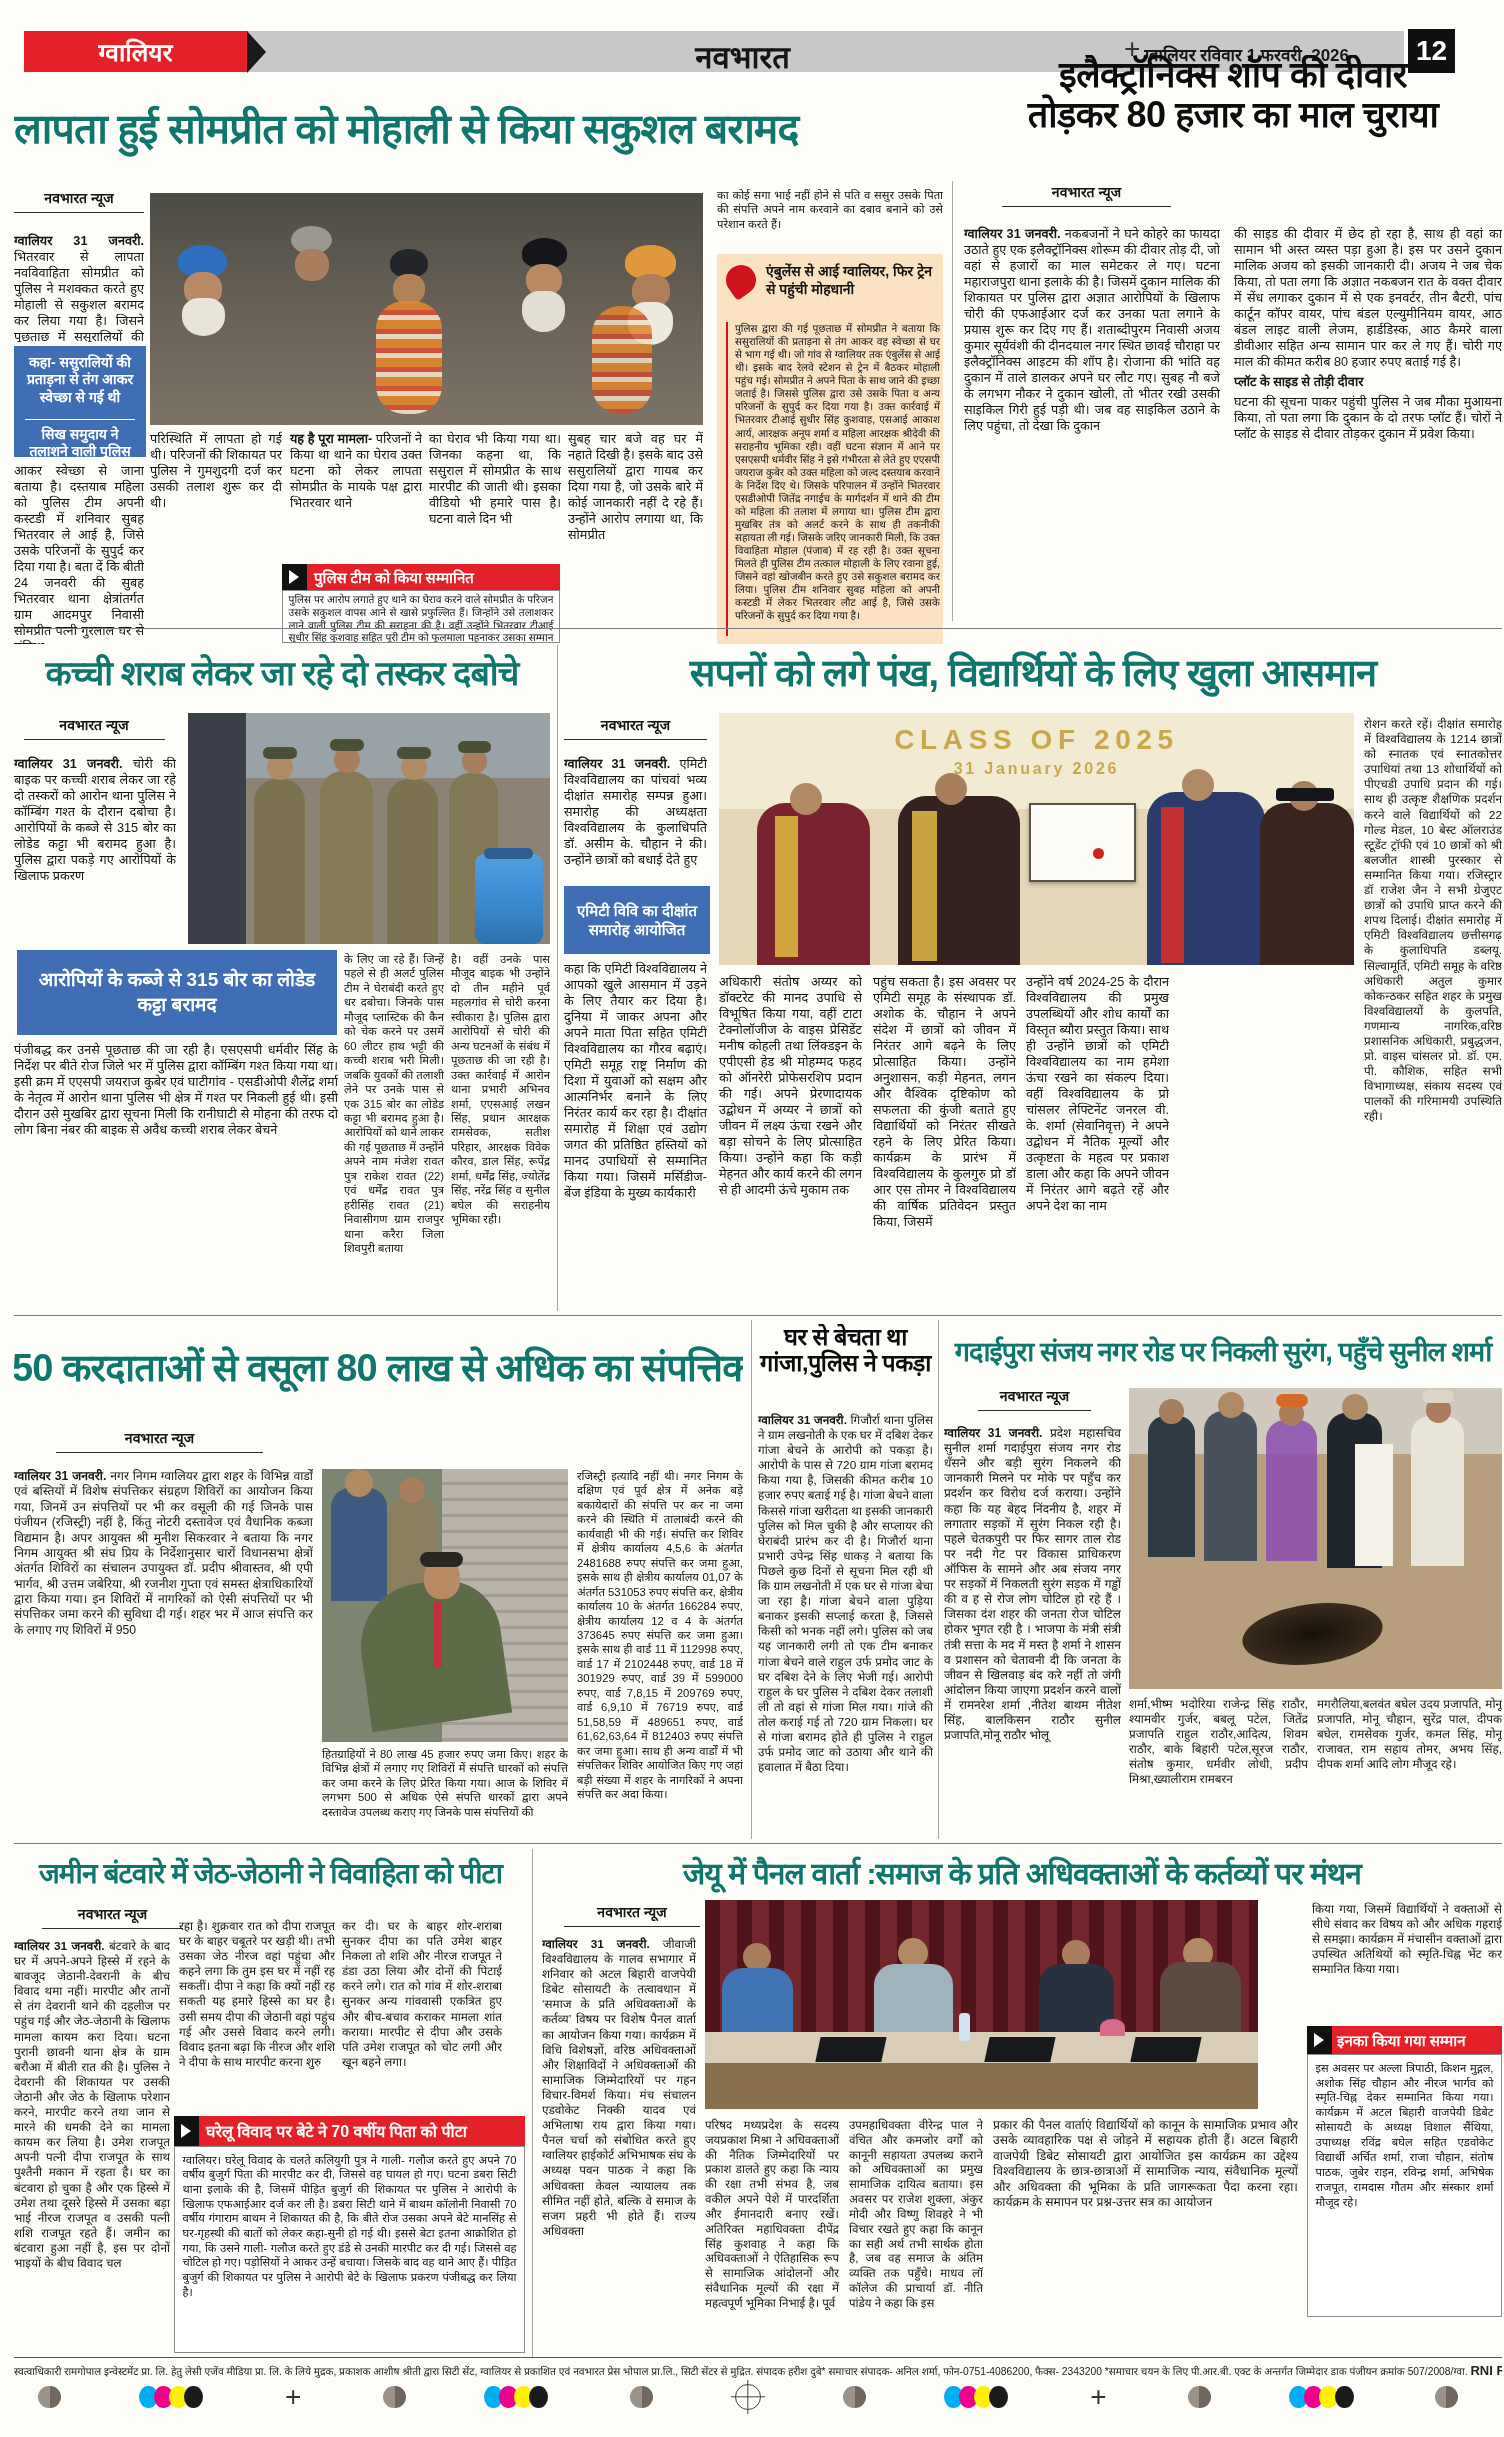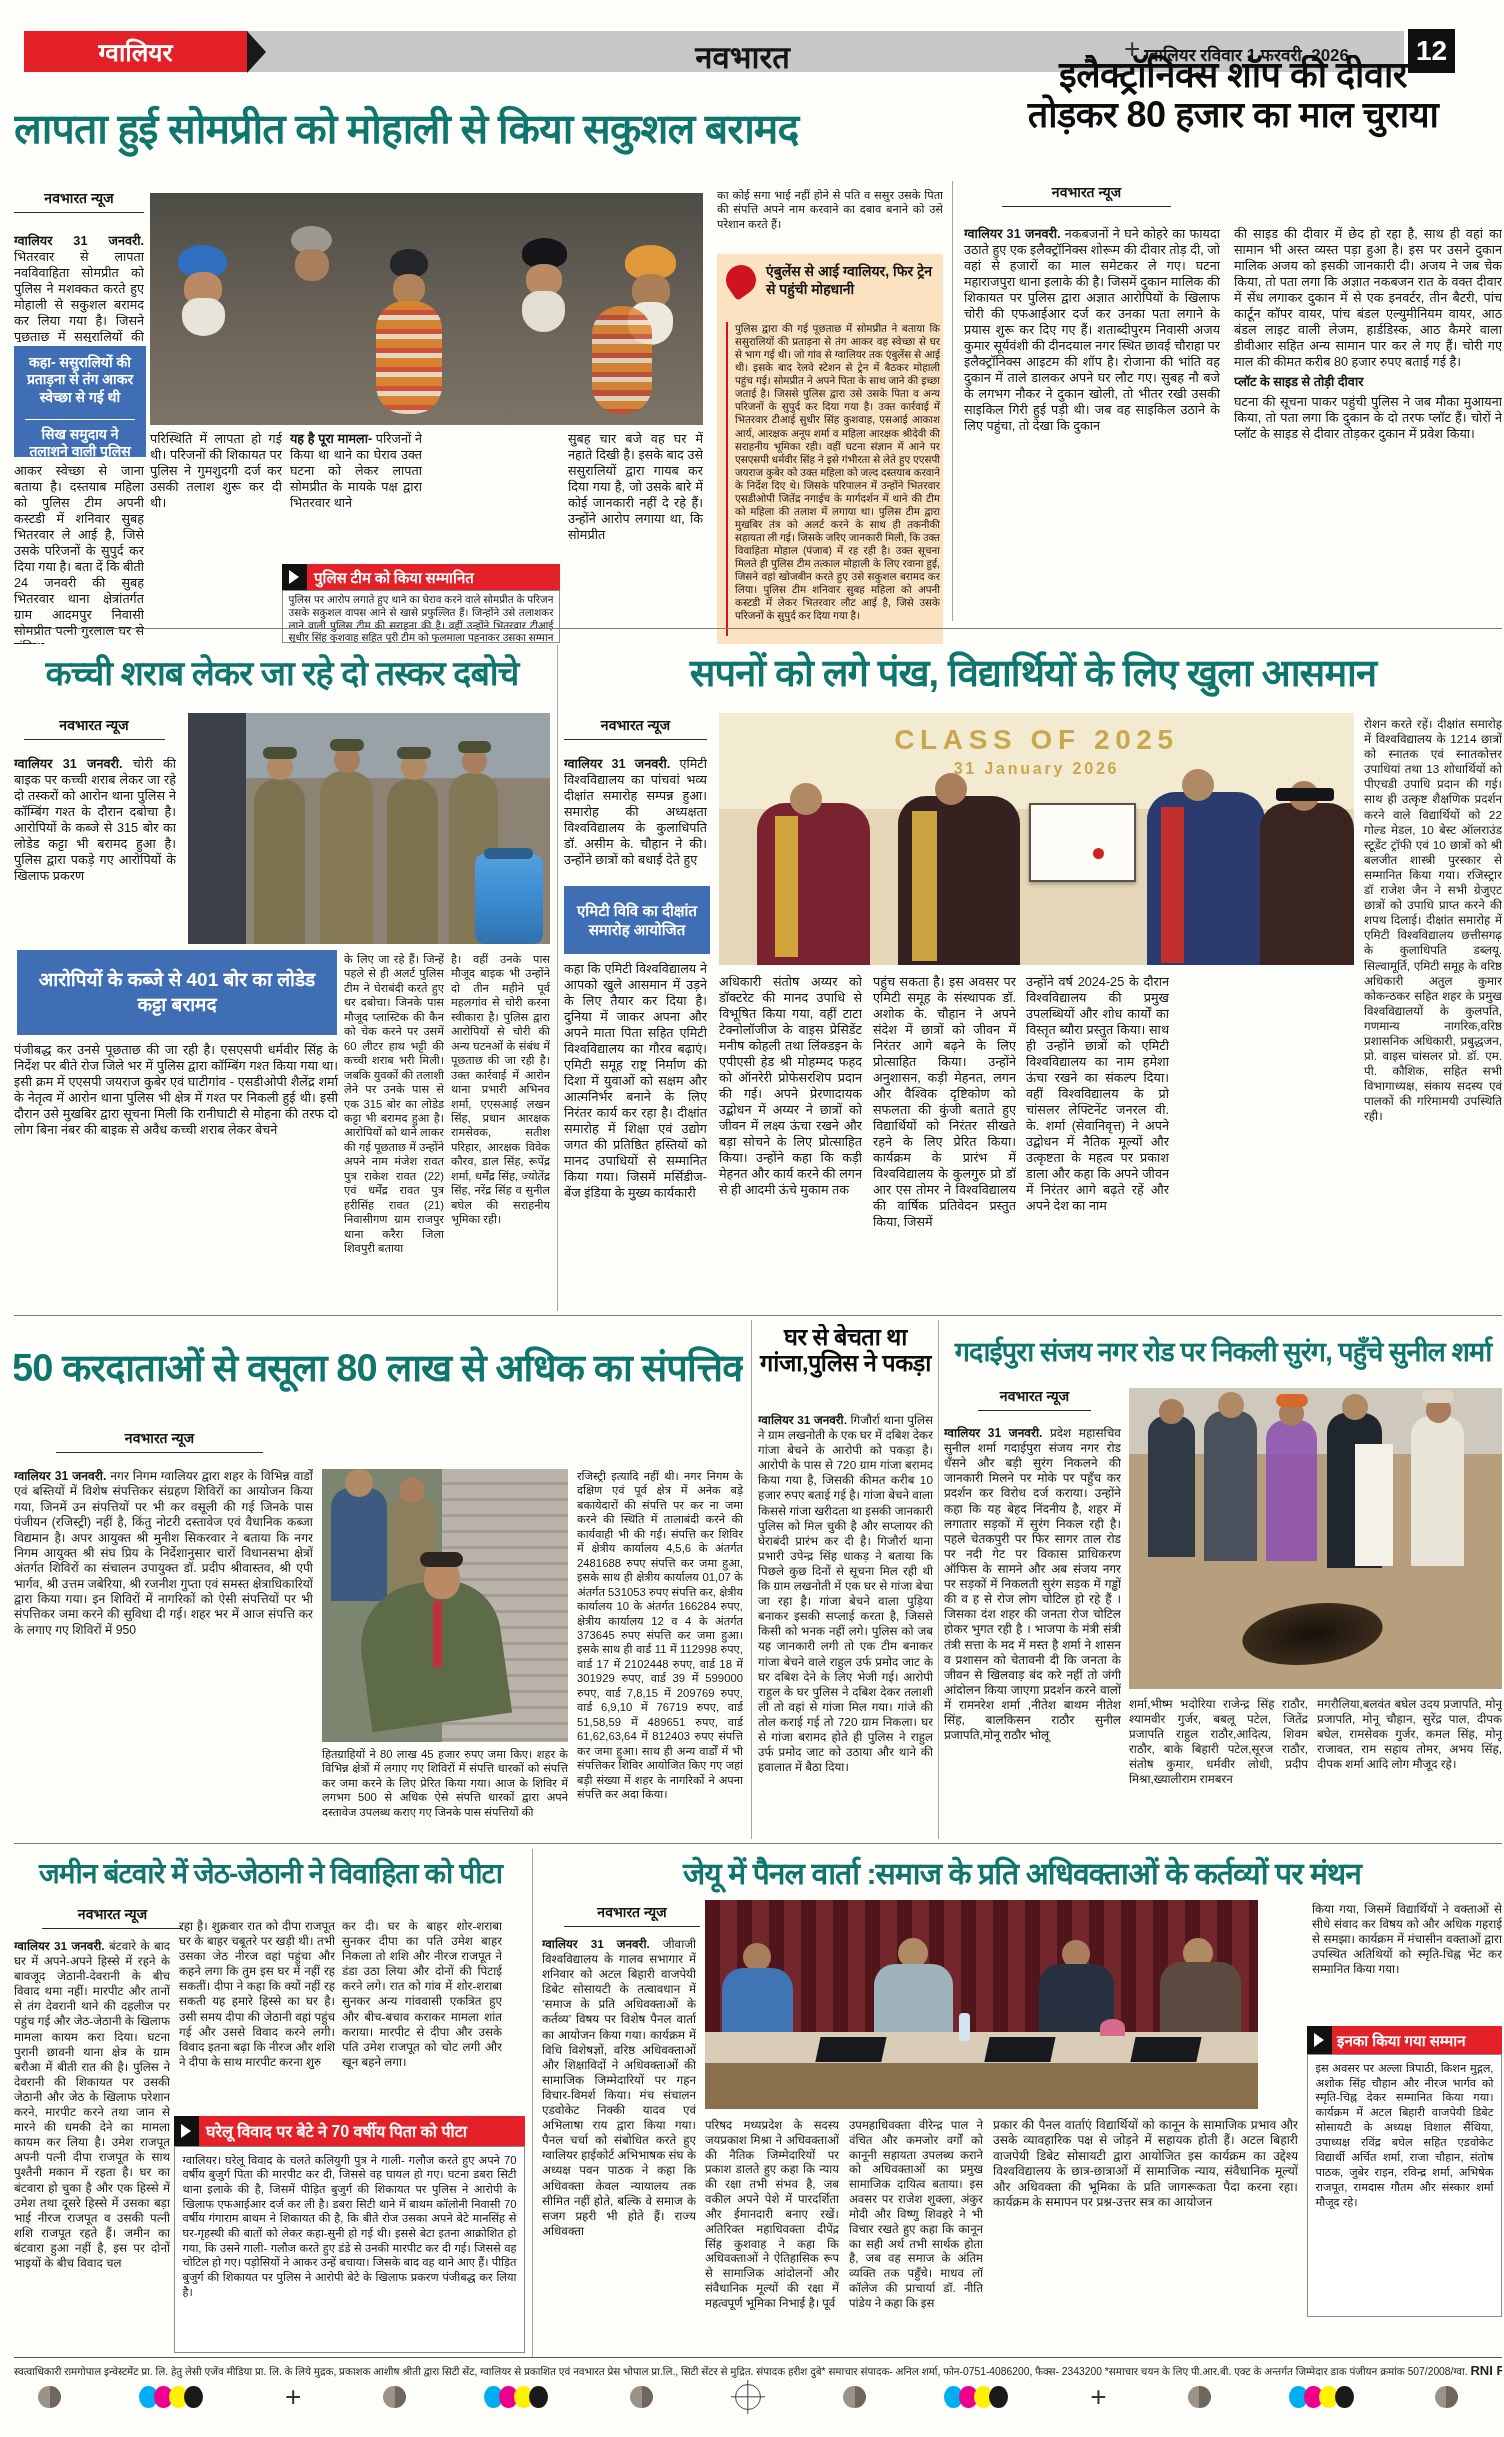--- a/index.html
+++ b/index.html
@@ -77,20 +77,21 @@
     <div class="fig" style="left:376px;top:71px;width:36px;height:32px;background:#b98a63;border-radius:45%;"></div>
     <div class="fig" style="left:372px;top:98px;width:43px;height:41px;background:#e3ded2;border-radius:40% 40% 50% 50%;"></div>
     <div class="fig" style="left:475px;top:52px;width:51px;height:34px;background:#e0983a;border-radius:50% 50% 40% 40%;"></div>
     <div class="fig" style="left:482px;top:81px;width:38px;height:34px;background:#ad7f58;border-radius:45%;"></div>
     <div class="fig" style="left:478px;top:109px;width:45px;height:43px;background:#eee9dd;border-radius:40% 40% 50% 50%;"></div>
     <div class="fig" style="left:442px;top:113px;width:60px;height:108px;background:repeating-linear-gradient(180deg,#e1862d 0 8.5px,#c94a32 8.5px 14px,#efe0c4 14px 19px);border-radius:28px;opacity:.85;"></div>
   </div>
 
   <p class="abs bt" style="left:150px;top:431px;width:132px;height:136px;">परिस्थिति में लापता हो गई थी। परिजनों की शिकायत पर पुलिस ने गुमशुदगी दर्ज कर उसकी तलाश शुरू कर दी थी।</p>
   <p class="abs bt" style="left:290px;top:431px;width:132px;height:167px;"><span class="dl">यह है पूरा मामला-</span> <span>परिजनों ने किया था थाने का घेराव उक्त घटना को लेकर लापता सोमप्रीत के मायके पक्ष द्वारा भितरवार थाने</span></p>
+  <p class="abs bt" style="left:429px;top:431px;width:132px;height:167px;">का घेराव भी किया गया था। जिनका कहना था, कि ससुराल में सोमप्रीत के साथ मारपीट की जाती थी। इसका वीडियो भी हमारे पास है। घटना वाले दिन भी</p>
   <p class="abs bt" style="left:568px;top:431px;width:135px;height:214px;">सुबह चार बजे वह घर में नहाते दिखी है। इसके बाद उसे ससुरालियों द्वारा गायब कर दिया गया है, जो उसके बारे में कोई जानकारी नहीं दे रहे हैं। उन्होंने आरोप लगाया था, कि सोमप्रीत</p>
 
   <div class="abs" style="left:282px;top:564px;width:278px;height:81px;">
     <div class="redhead" style="width:100%;height:26px;font-size:15px;font-family:Liberation Serif, serif;">
       <span class="notch">
           <span class="tri"></span>
         </span>
       <span style="padding-left:7.5px;">पुलिस टीम को किया सम्मानित</span>
     </div>
     <div class="boxed" style="width:100%;height:53px;box-sizing:border-box;padding:2.8px 5.6px;font-size:10.3px;line-height:1.25;text-align:justify;">पुलिस पर आरोप लगाते हुए थाने का घेराव करने वाले सोमप्रीत के परिजन उसके सकुशल वापस आने से खासे प्रफुल्लित हैं। जिन्होंने उसे तलाशकर लाने वाली पुलिस टीम की सराहना की है। वहीं उन्होंने भितरवार टीआई सुधीर सिंह कुशवाह सहित पूरी टीम को फूलमाला पहनाकर उसका सम्मान किया है।</div>
@@ -135,21 +136,21 @@
     <div class="fig" style="left:199px;top:66px;width:51px;height:166px;background:#7d7250;border-radius:22.6px 22.6px 0 0;"></div>
     <div class="fig" style="left:213px;top:41px;width:26px;height:26px;background:#b08a63;border-radius:50%;"></div>
     <div class="fig" style="left:209px;top:34px;width:34px;height:12.2px;background:#4a4f35;border-radius:5.6px;"></div>
     <div class="fig" style="left:261px;top:60px;width:49px;height:171px;background:#837856;border-radius:21px 21px 0 0;"></div>
     <div class="fig" style="left:274px;top:36px;width:25.4px;height:25.4px;background:#a87e5c;border-radius:50%;"></div>
     <div class="fig" style="left:270px;top:28px;width:33px;height:12.2px;background:#4a4f35;border-radius:5.6px;"></div>
     <div class="fig" style="left:287px;top:141px;width:68px;height:90px;background:linear-gradient(180deg,#54a0dd,#3f8fd6 40%,#2f72ad);border-radius:9.4px;"></div>
     <div class="fig" style="left:296px;top:135px;width:49px;height:11.3px;background:#2a5f90;border-radius:5.6px;"></div>
   </div>
 
-  <div class="abs bluebox" style="left:17px;top:950px;width:320px;height:85px;font-size:19px;display:flex;align-items:center;justify-content:center;padding:0 13px;box-sizing:border-box;line-height:1.3;">आरोपियों के कब्जे से 401 बोर का लोडेड कट्टा बरामद</div>
+  <div class="abs bluebox" style="left:17px;top:950px;width:320px;height:85px;font-size:19px;display:flex;align-items:center;justify-content:center;padding:0 13px;box-sizing:border-box;line-height:1.3;">आरोपियों के कब्जे से 315 बोर का लोडेड कट्टा बरामद</div>
   <p class="abs bt" style="left:14px;top:1042px;width:324px;height:192px;">पंजीबद्ध कर उनसे पूछताछ की जा रही है। एसएसपी धर्मवीर सिंह के निर्देश पर बीते रोज जिले भर में पुलिस द्वारा कॉम्बिंग गश्त किया गया था। इसी क्रम में एएसपी जयराज कुबेर एवं घाटीगांव - एसडीओपी शैलेंद्र शर्मा के नेतृत्व में आरोन थाना पुलिस भी क्षेत्र में गश्त पर निकली हुई थी। इसी दौरान उसे मुखबिर द्वारा सूचना मिली कि रानीघाटी से मोहना की तरफ दो लोग बिना नंबर की बाइक से अवैध कच्ची शराब लेकर बेचने</p>
   <p class="abs bt-sm" style="left:344px;top:952px;width:100px;height:359px;">के लिए जा रहे हैं। जिन्हें पहले से ही अलर्ट पुलिस टीम ने घेराबंदी करते हुए धर दबोचा। जिनके पास मौजूद प्लास्टिक की कैन को चेक करने पर उसमें 60 लीटर हाथ भट्टी की कच्ची शराब भरी मिली। जबकि युवकों की तलाशी लेने पर उनके पास से एक 315 बोर का लोडेड कट्टा भी बरामद हुआ है। आरोपियों को थाने लाकर की गई पूछताछ में उन्होंने अपने नाम मंजेश रावत पुत्र राकेश रावत (22) एवं धर्मेंद्र रावत पुत्र हरीसिंह रावत (21) निवासीगण ग्राम राजपुर थाना करैरा जिला शिवपुरी बताया</p>
   <p class="abs bt-sm" style="left:451px;top:952px;width:99px;height:359px;">है। वहीं उनके पास मौजूद बाइक भी उन्होंने दो तीन महीने पूर्व महलगांव से चोरी करना स्वीकारा है। पुलिस द्वारा आरोपियों से चोरी की अन्य घटनओं के संबंध में पूछताछ की जा रही है। उक्त कार्रवाई में आरोन थाना प्रभारी अभिनव शर्मा, एएसआई लखन सिंह, प्रधान आरक्षक रामसेवक, सतीश परिहार, आरक्षक विवेक कौरव, डाल सिंह, रूपेंद्र शर्मा, धर्मेंद्र सिंह, ज्योतेंद्र सिंह, नरेंद्र सिंह व सुनील बघेल की सराहनीय भूमिका रही।</p>
 
   <div class="abs vr" style="left:557px;top:645px;height:666px;"></div>
 
   <div class="abs hl" style="left:564px;top:645px;width:938px;height:56px;font-size:38px;display:flex;align-items:center;justify-content:center;">सपनों को लगे पंख, विद्यार्थियों के लिए खुला आसमान</div>
   <div class="abs byline" style="left:564px;top:715px;width:143px;">नवभारत न्यूज</div>
   <p class="abs bt" style="left:564px;top:756px;width:143px;height:124px;"><span class="dl">ग्वालियर 31 जनवरी.</span> <span>एमिटी विश्वविद्यालय का पांचवां भव्य दीक्षांत समारोह सम्पन्न हुआ। समारोह की अध्यक्षता विश्वविद्यालय के कुलाधिपति डॉ. असीम के. चौहान ने की। उन्होंने छात्रों को बधाई देते हुए</span></p>
   <div class="abs bluebox" style="left:564px;top:886px;width:146px;height:68px;font-size:15px;display:flex;align-items:center;justify-content:center;padding:0 7.5px;box-sizing:border-box;line-height:1.3;">एमिटी विवि का दीक्षांत समारोह आयोजित</div>

